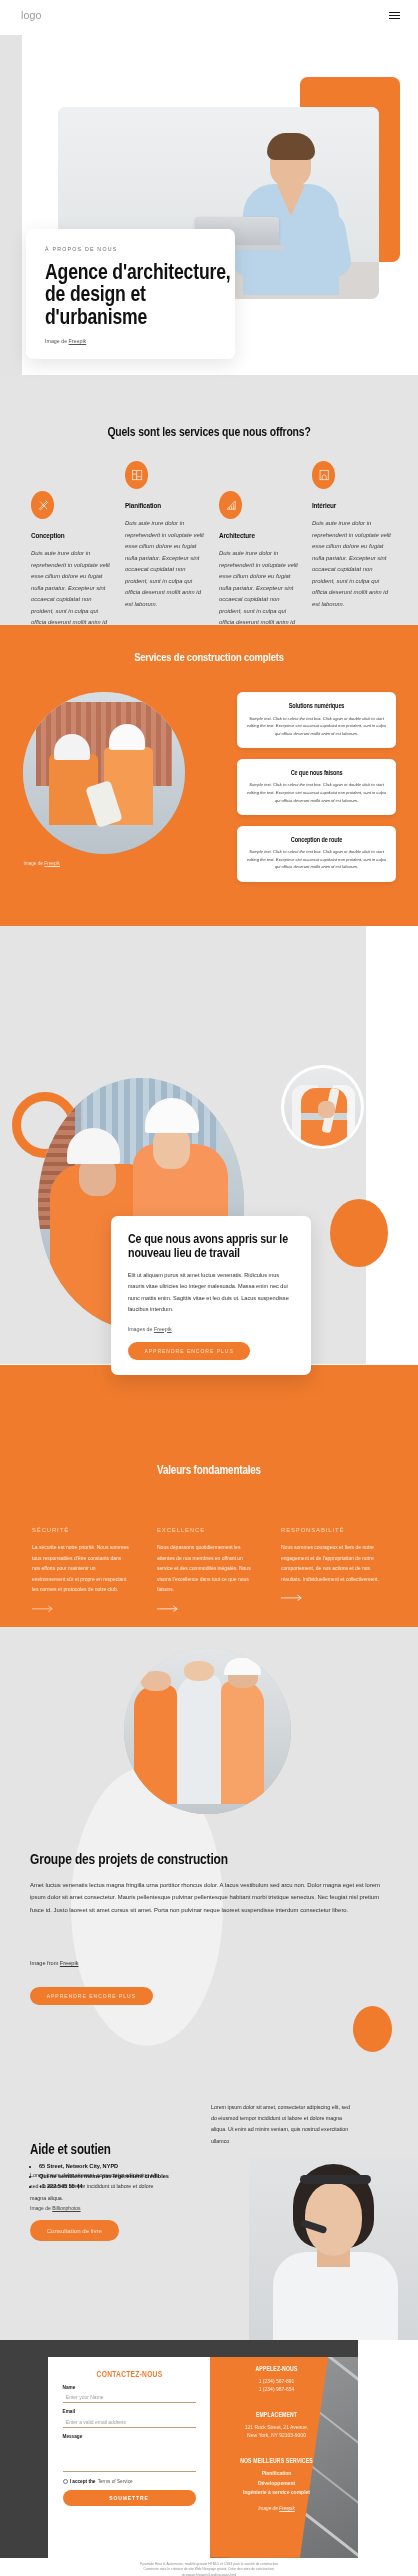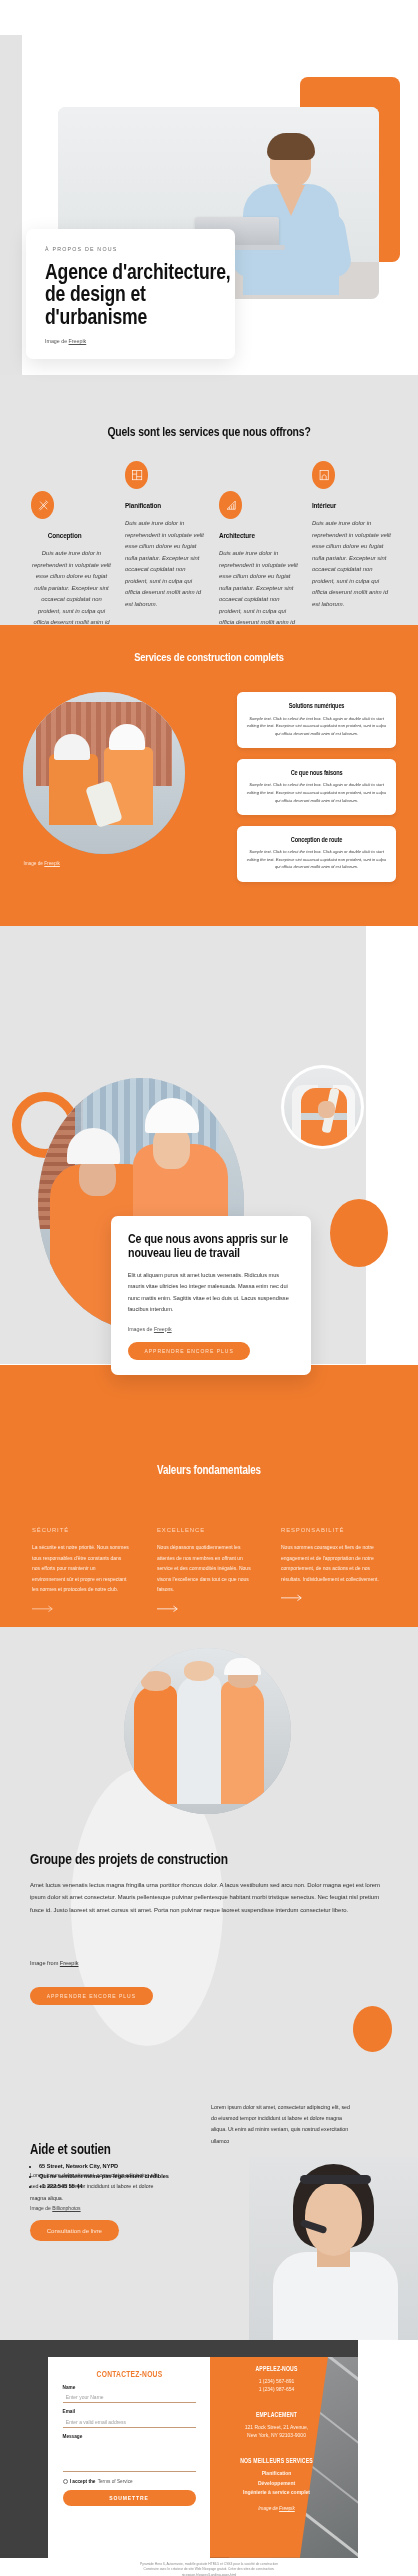--- a/index.html
+++ b/index.html
@@ -141,21 +141,21 @@
   
   .services {
     position: absolute; top: 375px; left: 0; width: 418px; height: 251px;
     background: #e4e4e4;
   }
   .services h2 {
     position:absolute; left:0; top:49px; width:418px; text-align:center;
     font-size: 13px; color:#111;
   }
   .svc { position: absolute; width: 84px; }
-  .svc-1 { left: 31px;  top: 116px; text-align: center; }
+  .svc-1 { left: 31px;  top: 116px; }
   .svc-2 { left: 125px; top: 86px; }
   .svc-3 { left: 219px; top: 116px; }
   .svc-4 { left: 312px; top: 86px; }
   .svc-ico {
     width: 23.4px; height: 28px; border-radius: 50%;
     background: #f07b2d; display:flex; align-items:center; justify-content:center;
   }
   .svc-ico svg { width: 12.3px; height: 12.3px; }
   .svc-h {
     margin-top: 12.3px; font-size: 8px; color:#111;
@@ -432,20 +432,28 @@
     background:#ffffff; text-align:center; padding-top: 3.9px;
   }
   .foot-bottom p { font-size: 3.3px; color:#8c8c8c; line-height: 1.7; }
   .foot-bottom u { text-decoration: underline; }
 </style>
 </head>
 <body>
 
 <div class="page">
 
+  <div class="topbar">
+    <div class="logo">logo</div>
+    <div class="burger">
+      <span></span>
+      <span></span>
+      <span></span>
+    </div>
+  </div>
 
   <section class="hero">
     <div class="hero-graystripe"></div>
     <div class="hero-orange-card"></div>
 
     <div class="hero-photo">
       <div class="hp-wall"></div>
       <div class="hp-desk"></div>
       <div class="hp-person">
         <div class="hp-arm-l"></div>

